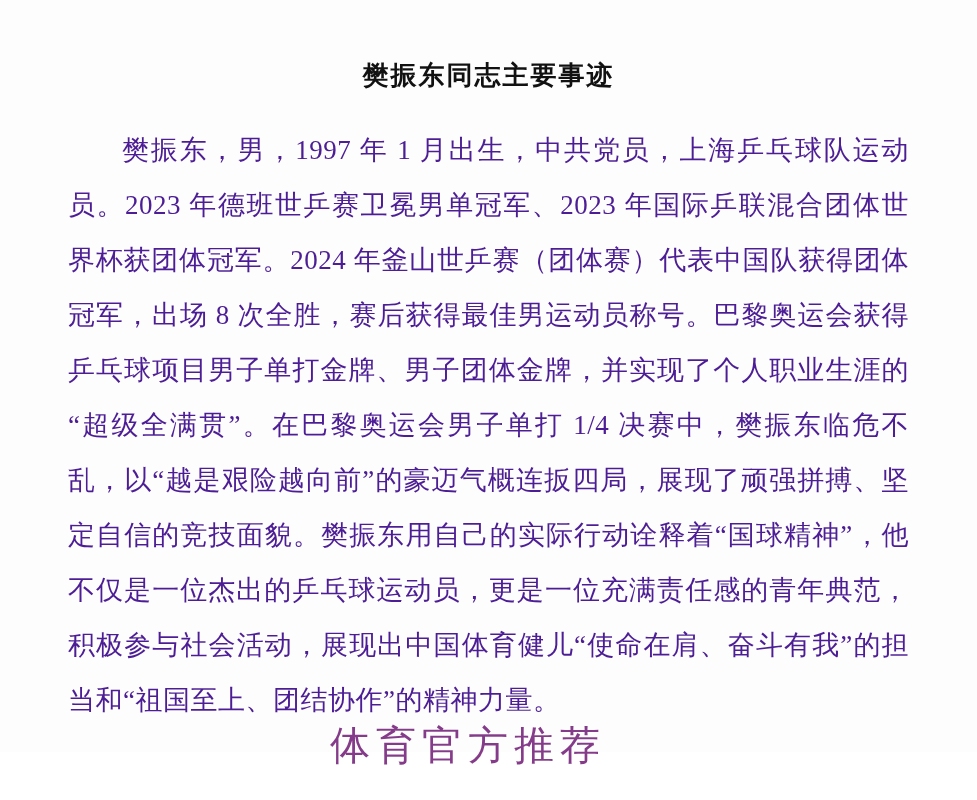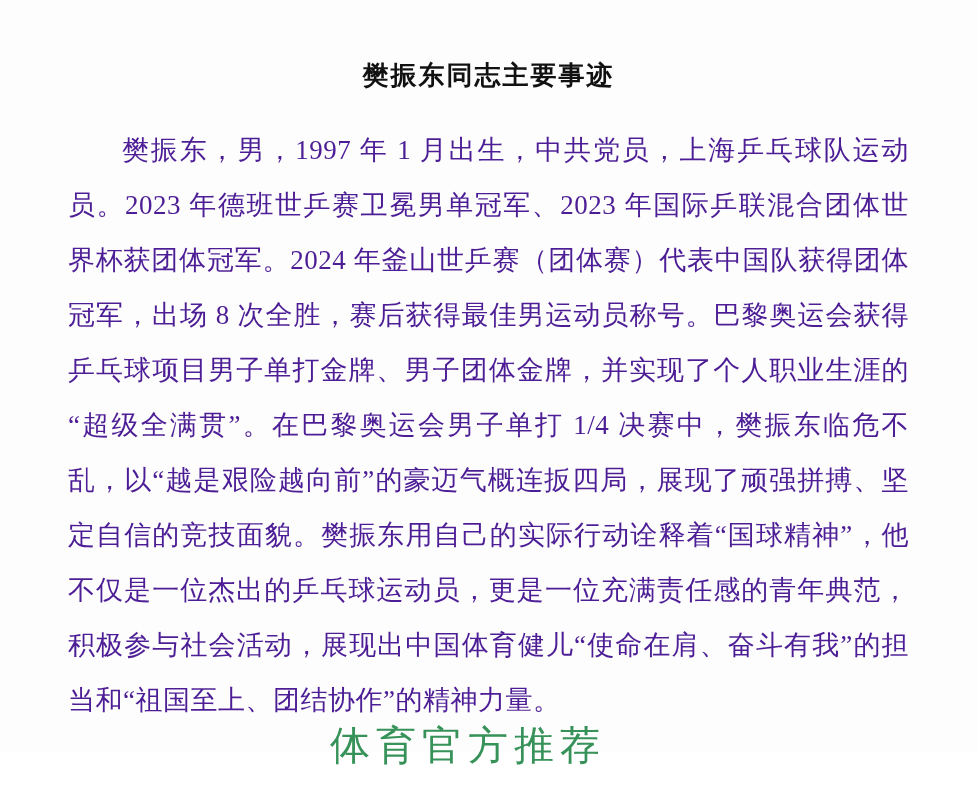--- a/index.html
+++ b/index.html
@@ -46,21 +46,21 @@
     margin: 0;
     color: #4c1d95;
     letter-spacing: 0.5px;
     word-break: break-all;
   }
   .watermark {
     position: absolute;
     left: 330px;
     top: 718px;
     font-size: 40px;
-    color: #15803d;
+    color: #701a75;
     opacity: 0.85;
     letter-spacing: 6px;
     white-space: nowrap;
     font-family: "Liberation Serif", "DejaVu Serif", serif;
     pointer-events: none;
     user-select: none;
   }
 </style>
 </head>
 <body>

